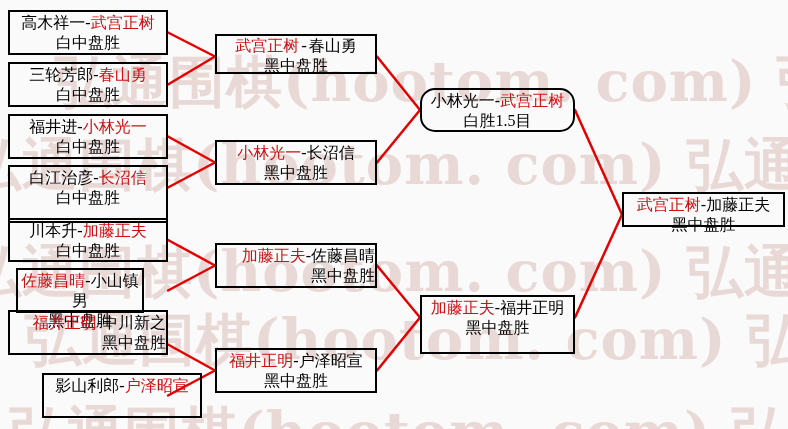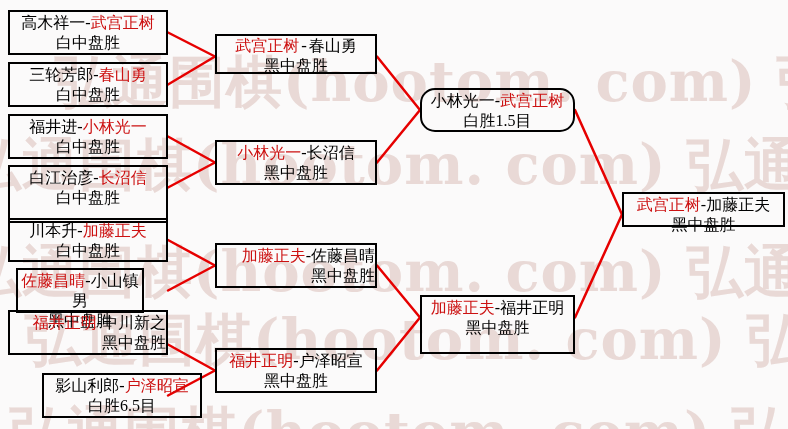--- a/index.html
+++ b/index.html
@@ -93,21 +93,20 @@
   <div class="box" style="left:8px;top:268px;width:128px;height:45px;margin-left:8px;">
     <div><span></span><span class="winner">佐藤昌晴</span><span>-小山镇男</span></div>
     <div class="result">黑中盘胜</div>
   </div>
   <div class="box" style="left:8px;top:310px;width:160px;height:45px;text-align:right;">
     <div><span></span><span class="winner">福井正明</span><span>-中川新之</span></div>
     <div class="result">黑中盘胜</div>
   </div>
   <div class="box" style="left:8px;top:373px;width:160px;height:45px;margin-left:34px;">
     <div><span>影山利郎-</span><span class="winner">户泽昭宣</span><span></span></div>
-    <div class="result">白胜6.5目</div>
   </div>
 
   <div class="box" style="left:215px;top:34px;width:162px;height:40px;font-family:Liberation Mono, monospace;">
     <div><span></span><span class="winner">武宫正树</span><span>-春山勇</span></div>
     <div class="result">黑中盘胜</div>
   </div>
   <div class="box" style="left:215px;top:140px;width:162px;height:45px;">
     <div><span></span><span class="winner">小林光一</span><span>-长沼信</span></div>
     <div class="result">黑中盘胜</div>
   </div>

